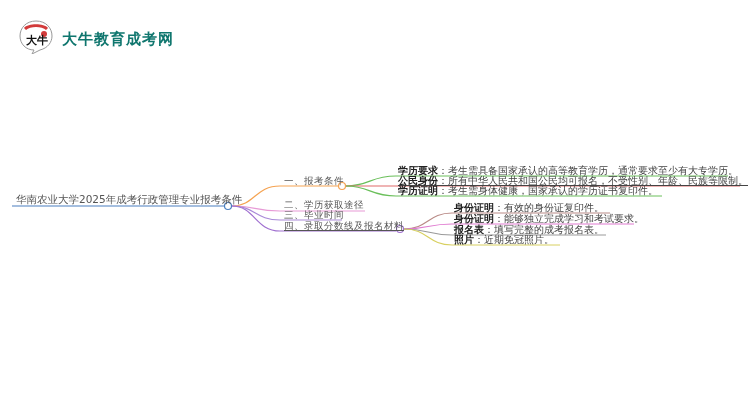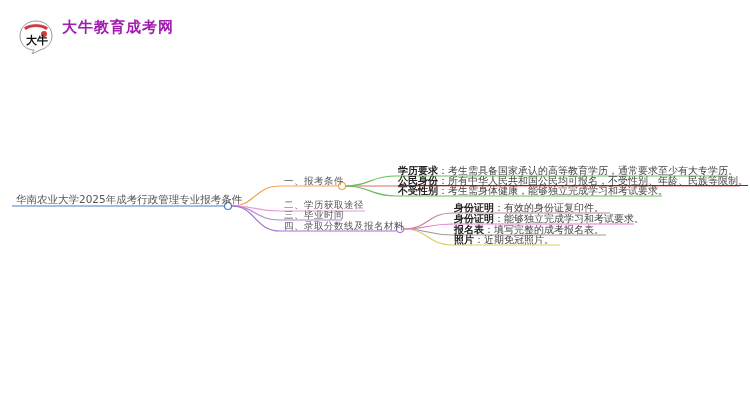--- a/index.html
+++ b/index.html
@@ -1,21 +1,21 @@
 <!DOCTYPE html>
 <html><head>
 <meta charset="utf-8">
 <style>
   html, body { margin: 0; padding: 0; background: #ffffff; }
   body { width: 750px; height: 410px; position: relative; overflow: hidden;
          font-family: "DejaVu Sans", "Liberation Sans", sans-serif; }
   .logo { position: absolute; left: 18px; top: 16px; width: 160px; height: 40px; }
   .logo-badge { position: absolute; left: 0; top: 2px; width: 36px; height: 36px; }
-  .logo-title { position: absolute; left: 44px; top: 2px; font-size: 15px; font-weight: bold;
-                color: #a21caf; letter-spacing: 1px; white-space: nowrap; }
+  .logo-title { position: absolute; left: 44px; top: 14px; font-size: 15px; font-weight: bold;
+                color: #0f766e; letter-spacing: 1px; white-space: nowrap; }
   .logo-url { position: absolute; left: 38px; top: 22px; font-size: 11px; color: #2e7d32;
               white-space: nowrap; letter-spacing: 0.3px; }
   svg.lines { position: absolute; left: 0; top: 0; }
   .txt { position: absolute; font-size: 10px; color: #444; white-space: nowrap; line-height: 11px; }
   .root { color: #555; font-size: 10.5px; }
   .b { font-weight: bold; color: #222; }
   .lvl1 { color: #555; font-size: 9.5px; letter-spacing: 0.5px; }
 </style>
 </head>
 <body>
@@ -63,30 +63,30 @@
   <line x1="452" y1="235" x2="606" y2="235" stroke="#9a9a9a" stroke-width="1"></line>
   <path d="M404 229 C428 229 428 245 452 245" fill="none" stroke="#d8d060" stroke-width="1.2"></path>
   <line x1="452" y1="245" x2="560" y2="245" stroke="#d8d060" stroke-width="1"></line>
 </svg>
 
 <div class="txt root" style="left:16px; top:194px;">华南农业大学2025年成考行政管理专业报考条件</div>
 
 <div class="txt lvl1" style="left:284px; top:175px;">一、报考条件</div>
 <div class="txt lvl1" style="left:284px; top:200px;font-family:Liberation Serif, serif;">二、学历获取途径</div>
 <div class="txt lvl1" style="left:284px; top:209px;">三、毕业时间</div>
-<div class="txt lvl1" style="left:284px; top:220px;">四、录取分数线及报名材料</div>
+<div class="txt lvl1" style="left:284px; top:220px;text-decoration:underline;">四、录取分数线及报名材料</div>
 
 <div class="txt" style="left:398px; top:165px;">
   <span class="b">学历要求</span><span>：</span><span>考生需具备国家承认的高等教育学历，通常要求至少有大专学历。</span>
 </div>
 <div class="txt" style="left:398px; top:175px;text-decoration:underline;">
   <span class="b">公民身份</span><span>：</span><span>所有中华人民共和国公民均可报名，不受性别、年龄、民族等限制。</span>
 </div>
 <div class="txt" style="left:398px; top:185px;">
-  <span class="b">不受性别</span><span>：</span><span>考生需身体健康，能够独立完成学习和考试要求。</span>
+  <span class="b">学历证明</span><span>：</span><span>考生需身体健康，国家承认的学历证书复印件。</span>
 </div>
 
 <div class="txt" style="left:454px; top:202px;">
   <span class="b">身份证明</span><span>：</span><span>有效的身份证复印件。</span>
 </div>
 <div class="txt" style="left:454px; top:213px;">
   <span class="b">身份证明</span><span>：</span><span>能够独立完成学习和考试要求。</span>
 </div>
 <div class="txt" style="left:454px; top:224px;">
   <span class="b">报名表</span><span>：</span><span>填写完整的成考报名表。</span>

